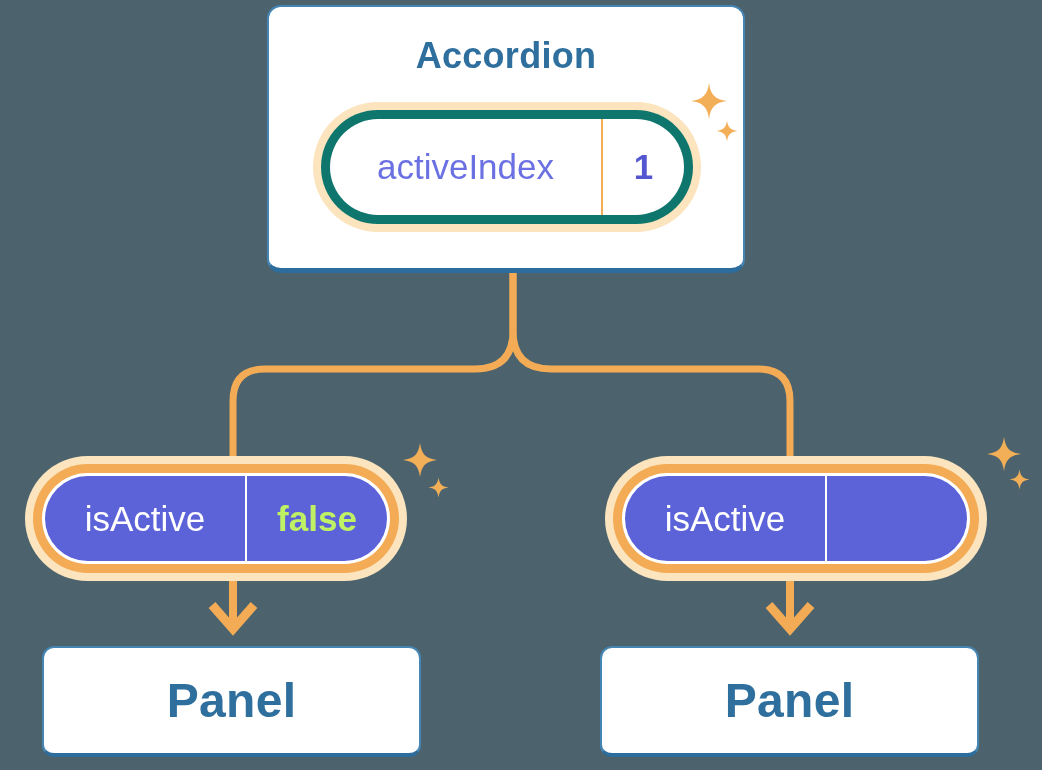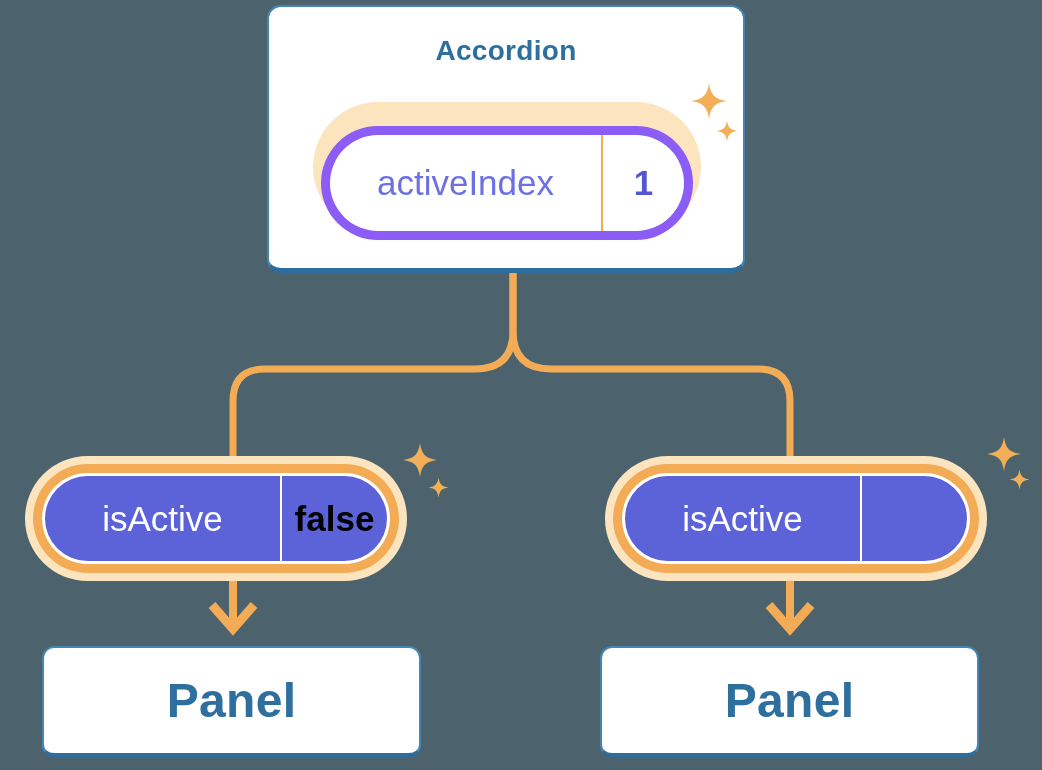--- a/index.html
+++ b/index.html
@@ -33,33 +33,33 @@
     position: absolute; z-index: 2;
     left: 267px; top: 5px; width: 478px; height: 268px;
     background: #FFFFFF;
     border: 2px solid #4585B3;
     border-bottom: 5px solid #2D6D9E;
     border-radius: 14px;
   }
   .card-title {
     position: absolute; top: 28px; left: 0; width: 100%;
     text-align: center;
-    font-size: 28px; font-weight: 600; color: #2E6F9E;
+    font-size: 36px; font-weight: 600; color: #2E6F9E;
     letter-spacing: 0.3px;
   }
 
   
   .state-pill {
     position: absolute; left: 44px; top: 95px;
     width: 388px; height: 130px;
     background: #FBE4BE; border-radius: 65px; padding: 8px;
   }
   .state-ring {
     width: 100%; height: 100%;
-    background: #8b5cf6; border-radius: 57px; padding: 9px; margin-top: 16px;
+    background: #0f766e; border-radius: 57px; padding: 9px;
   }
   .state-inner {
     width: 100%; height: 100%;
     background: #FFFFFF; border-radius: 48px;
     display: flex; align-items: stretch; overflow: hidden;
   }
   .state-label {
     width: 271px; display: flex; align-items: center; justify-content: center;
     font-size: 35px; color: #6B70E2;
   }
@@ -84,27 +84,27 @@
   .prop-body {
     width: 100%; height: 100%;
     background: #FFFFFF; border-radius: 46px; padding: 3px;
   }
   .prop-inner {
     width: 100%; height: 100%;
     background: #5C63D8; border-radius: 43px;
     display: flex; align-items: stretch; overflow: hidden;
   }
   .prop-label {
-    width: 235px; display: flex; align-items: center; justify-content: center;
+    width: 200px; display: flex; align-items: center; justify-content: center;
     font-size: 35px; color: #FFFFFF;
   }
   .prop-sep { width: 2px; background: #FFFFFF; }
   .prop-value {
     flex: 1; display: flex; align-items: center; justify-content: center;
-    font-size: 35px; font-weight: 700; color: #000000;
+    font-size: 35px; font-weight: 700; color: #bef264;
   }
 
   
   .panel-card {
     position: absolute; z-index: 2;
     width: 379px; height: 111px;
     background: #FFFFFF;
     border: 2px solid #4585B3;
     border-bottom: 4px solid #2D6D9E;
     border-radius: 12px;

